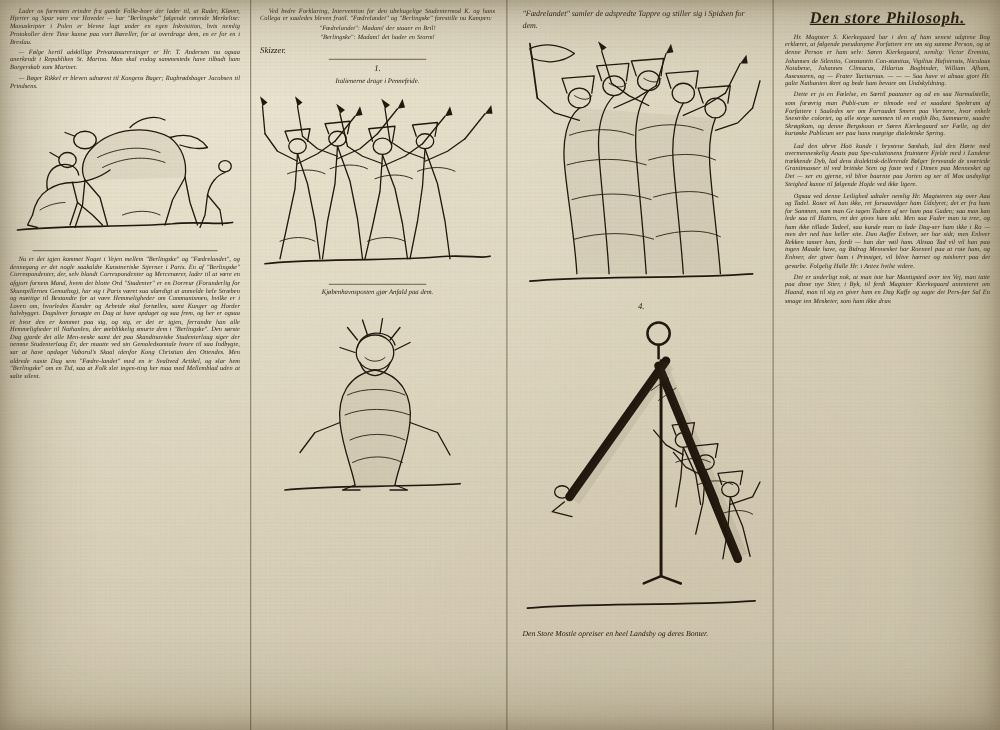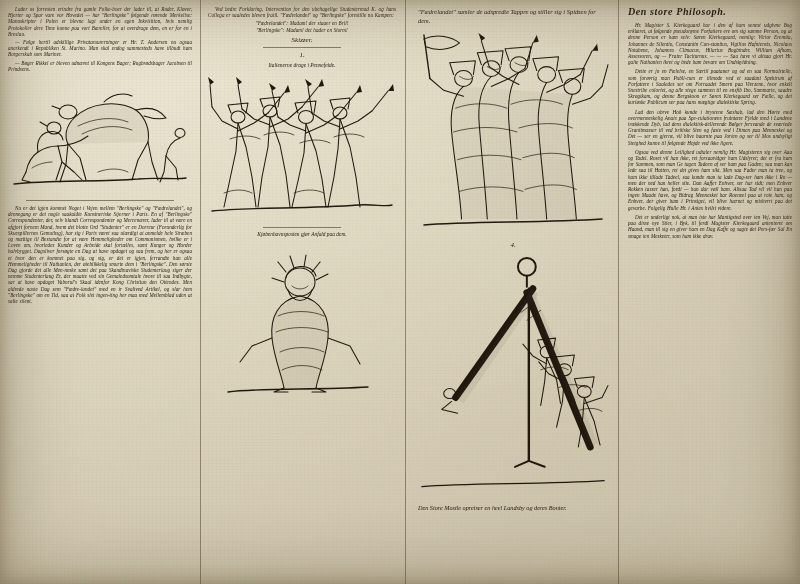--- a/index.html
+++ b/index.html
@@ -76,32 +76,33 @@
     word-spacing: .3px;
     font-family: "Liberation Serif", serif;
     -webkit-font-smoothing: none;
   }
   .tx.fr {
     font-style: italic;
   }
   .indent { text-indent: 7px; }
 
   .head {
-    font-size: 10px;
-    text-align: left;
+    font-size: 13px;
+    text-align: center;
     font-weight: bold;
     font-style: italic;
     letter-spacing: .6px;
     color: #241a10;
     margin: 0 0 5px 0;
     font-family: "Liberation Serif", serif;
+    text-decoration: underline;
   }
   .sub {
     font-size: 7px;
-    text-align: center;
+    text-align: left;
     font-style: italic;
     color: #2b2014;
     margin: 3px 0 3px 0;
   }
   .num {
     font-size: 7px;
     text-align: center;
     font-style: italic;
     color: #2b2014;
     margin: 3px 0 2px 0;

